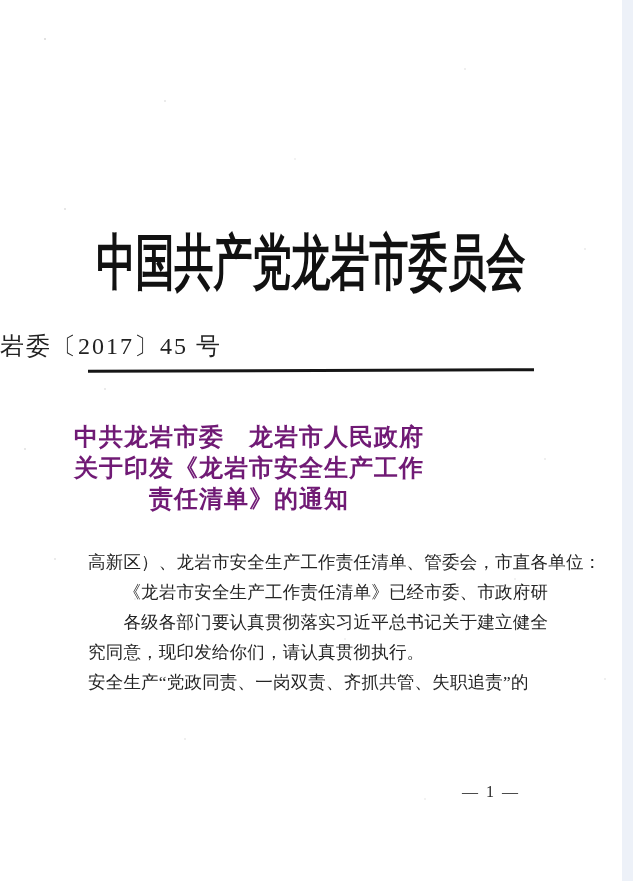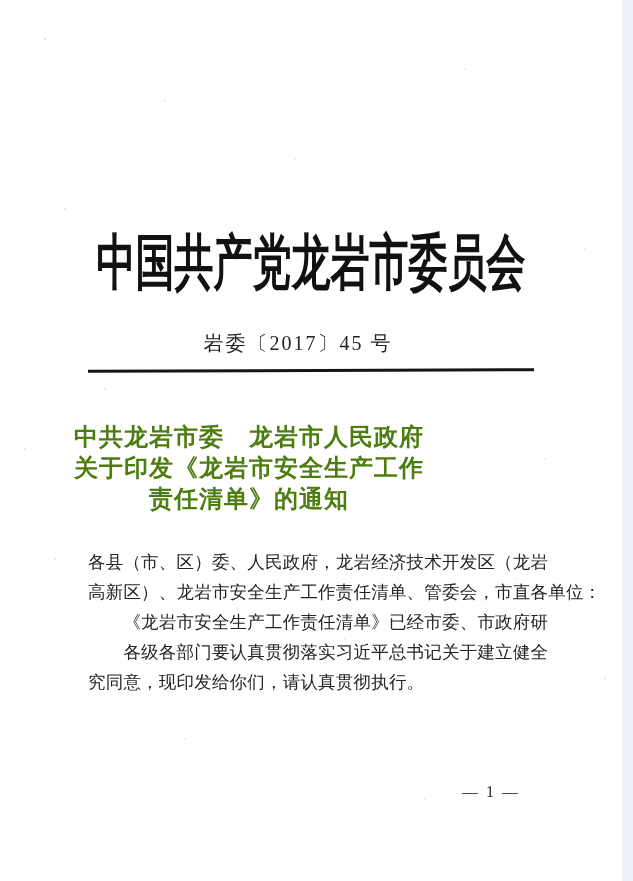--- a/index.html
+++ b/index.html
@@ -72,22 +72,21 @@
     transform: scaleY(1.55);
     transform-origin: center top;
     color: #111111;
   }
 
   .doc-number {
     position: absolute;
     top: 330px;
     left: 0;
     width: 596px;
-    text-align: center;
-    font-size: 20px;
+    font-size: 24px;
     letter-spacing: 2px;
     color: #222222;
   }
 
   .separator-rule {
     position: absolute;
     top: 369px;
     left: 88px;
     width: 446px;
     height: 3px;
@@ -98,21 +97,21 @@
   .notice-title {
     position: absolute;
     top: 422px;
     left: 0;
     width: 498px;
     text-align: center;
     font-weight: bold;
     font-size: 24px;
     line-height: 31px;
     letter-spacing: 1px;
-    color: #4d7c0f;
+    color: #701a75;
   }
 
   .body-text {
     position: absolute;
     top: 547px;
     left: 88px;
     width: 456px;
     font-size: 17.5px;
     line-height: 30px;
     letter-spacing: 0.2px;
@@ -144,25 +143,25 @@
 
     <div class="separator-rule"></div>
 
     <div class="notice-title">
       <div class="notice-title-line">中共龙岩市委　龙岩市人民政府</div>
       <div class="notice-title-line">关于印发《龙岩市安全生产工作</div>
       <div class="notice-title-line">责任清单》的通知</div>
     </div>
 
     <div class="body-text">
-      <div class="body-line">各县（市、区）委、人民政府，龙岩经济技术开发区（龙岩</div>
       <div class="body-line">高新区）、龙岩市安全生产工作责任清单、管委会，市直各单位：</div>
       <div class="body-line">　　《龙岩市安全生产工作责任清单》已经市委、市政府研</div>
       <div class="body-line">　　各级各部门要认真贯彻落实习近平总书记关于建立健全</div>
       <div class="body-line">究同意，现印发给你们，请认真贯彻执行。</div>
+      <div class="body-line">安全生产“党政同责、一岗双责、齐抓共管、失职追责”的</div>
     </div>
 
     <div class="page-number">— 1 —</div>
 
   </div>
 
   <div class="scan-edge-strip"></div>
 
 </div>
 

